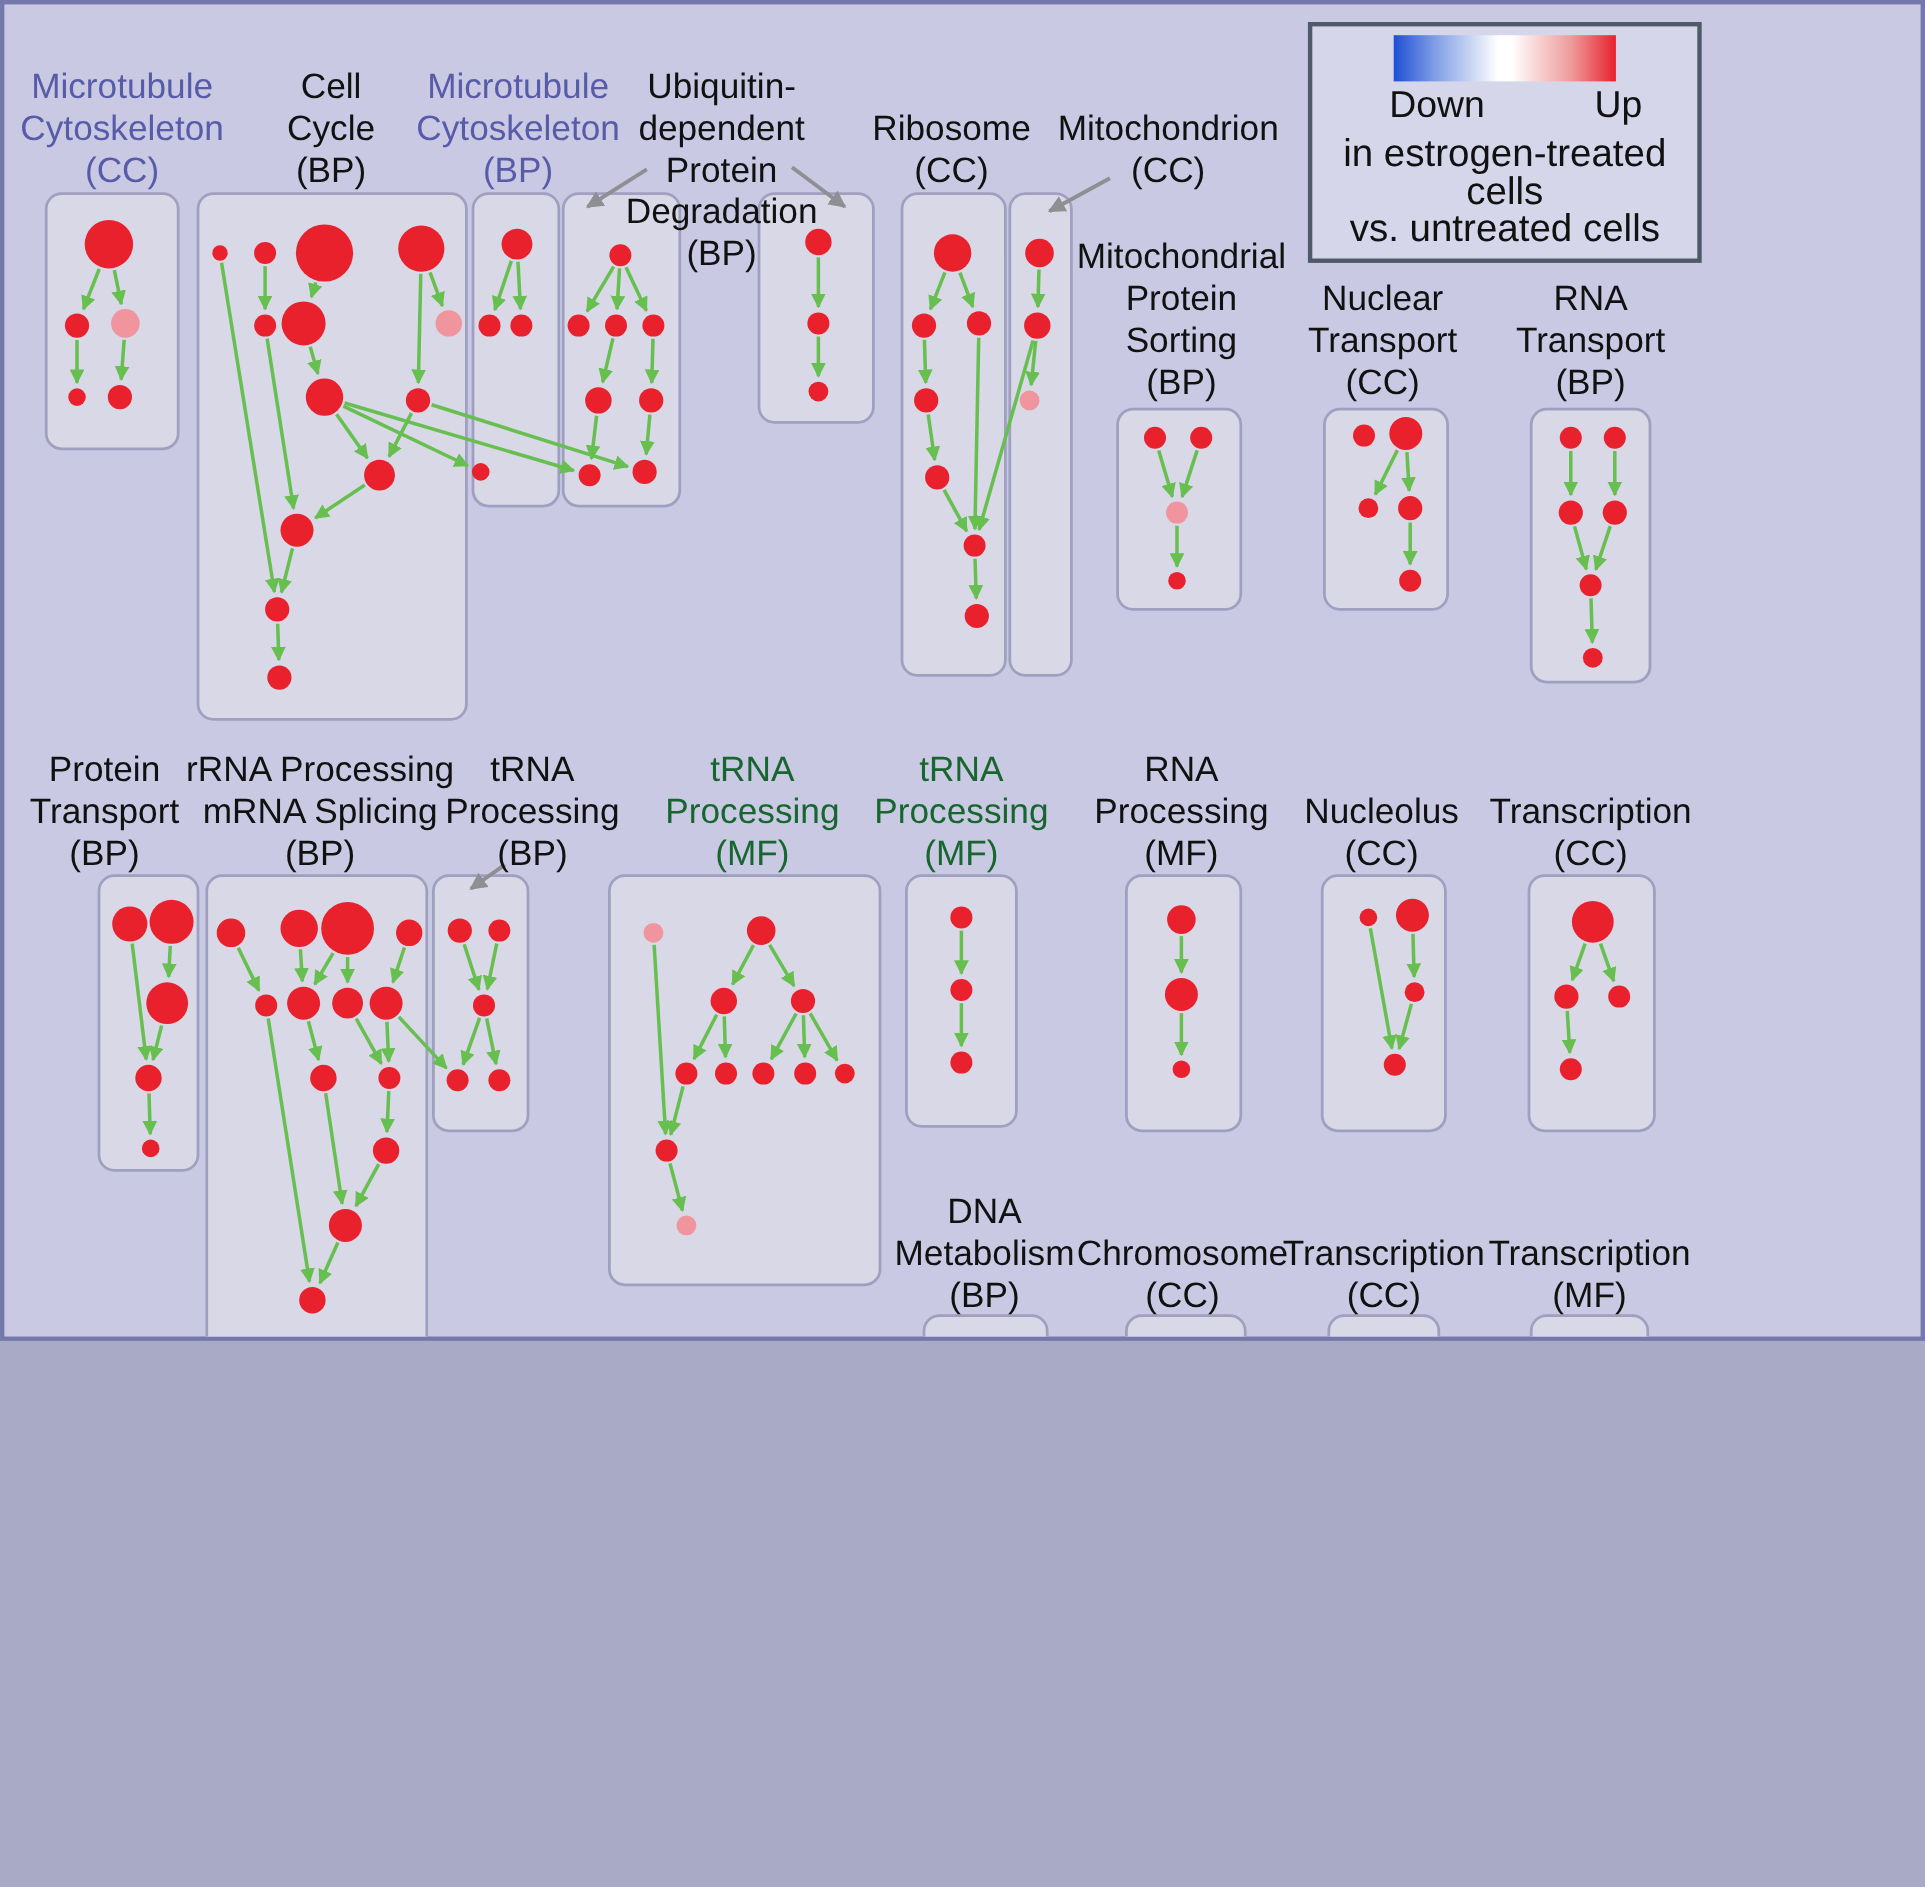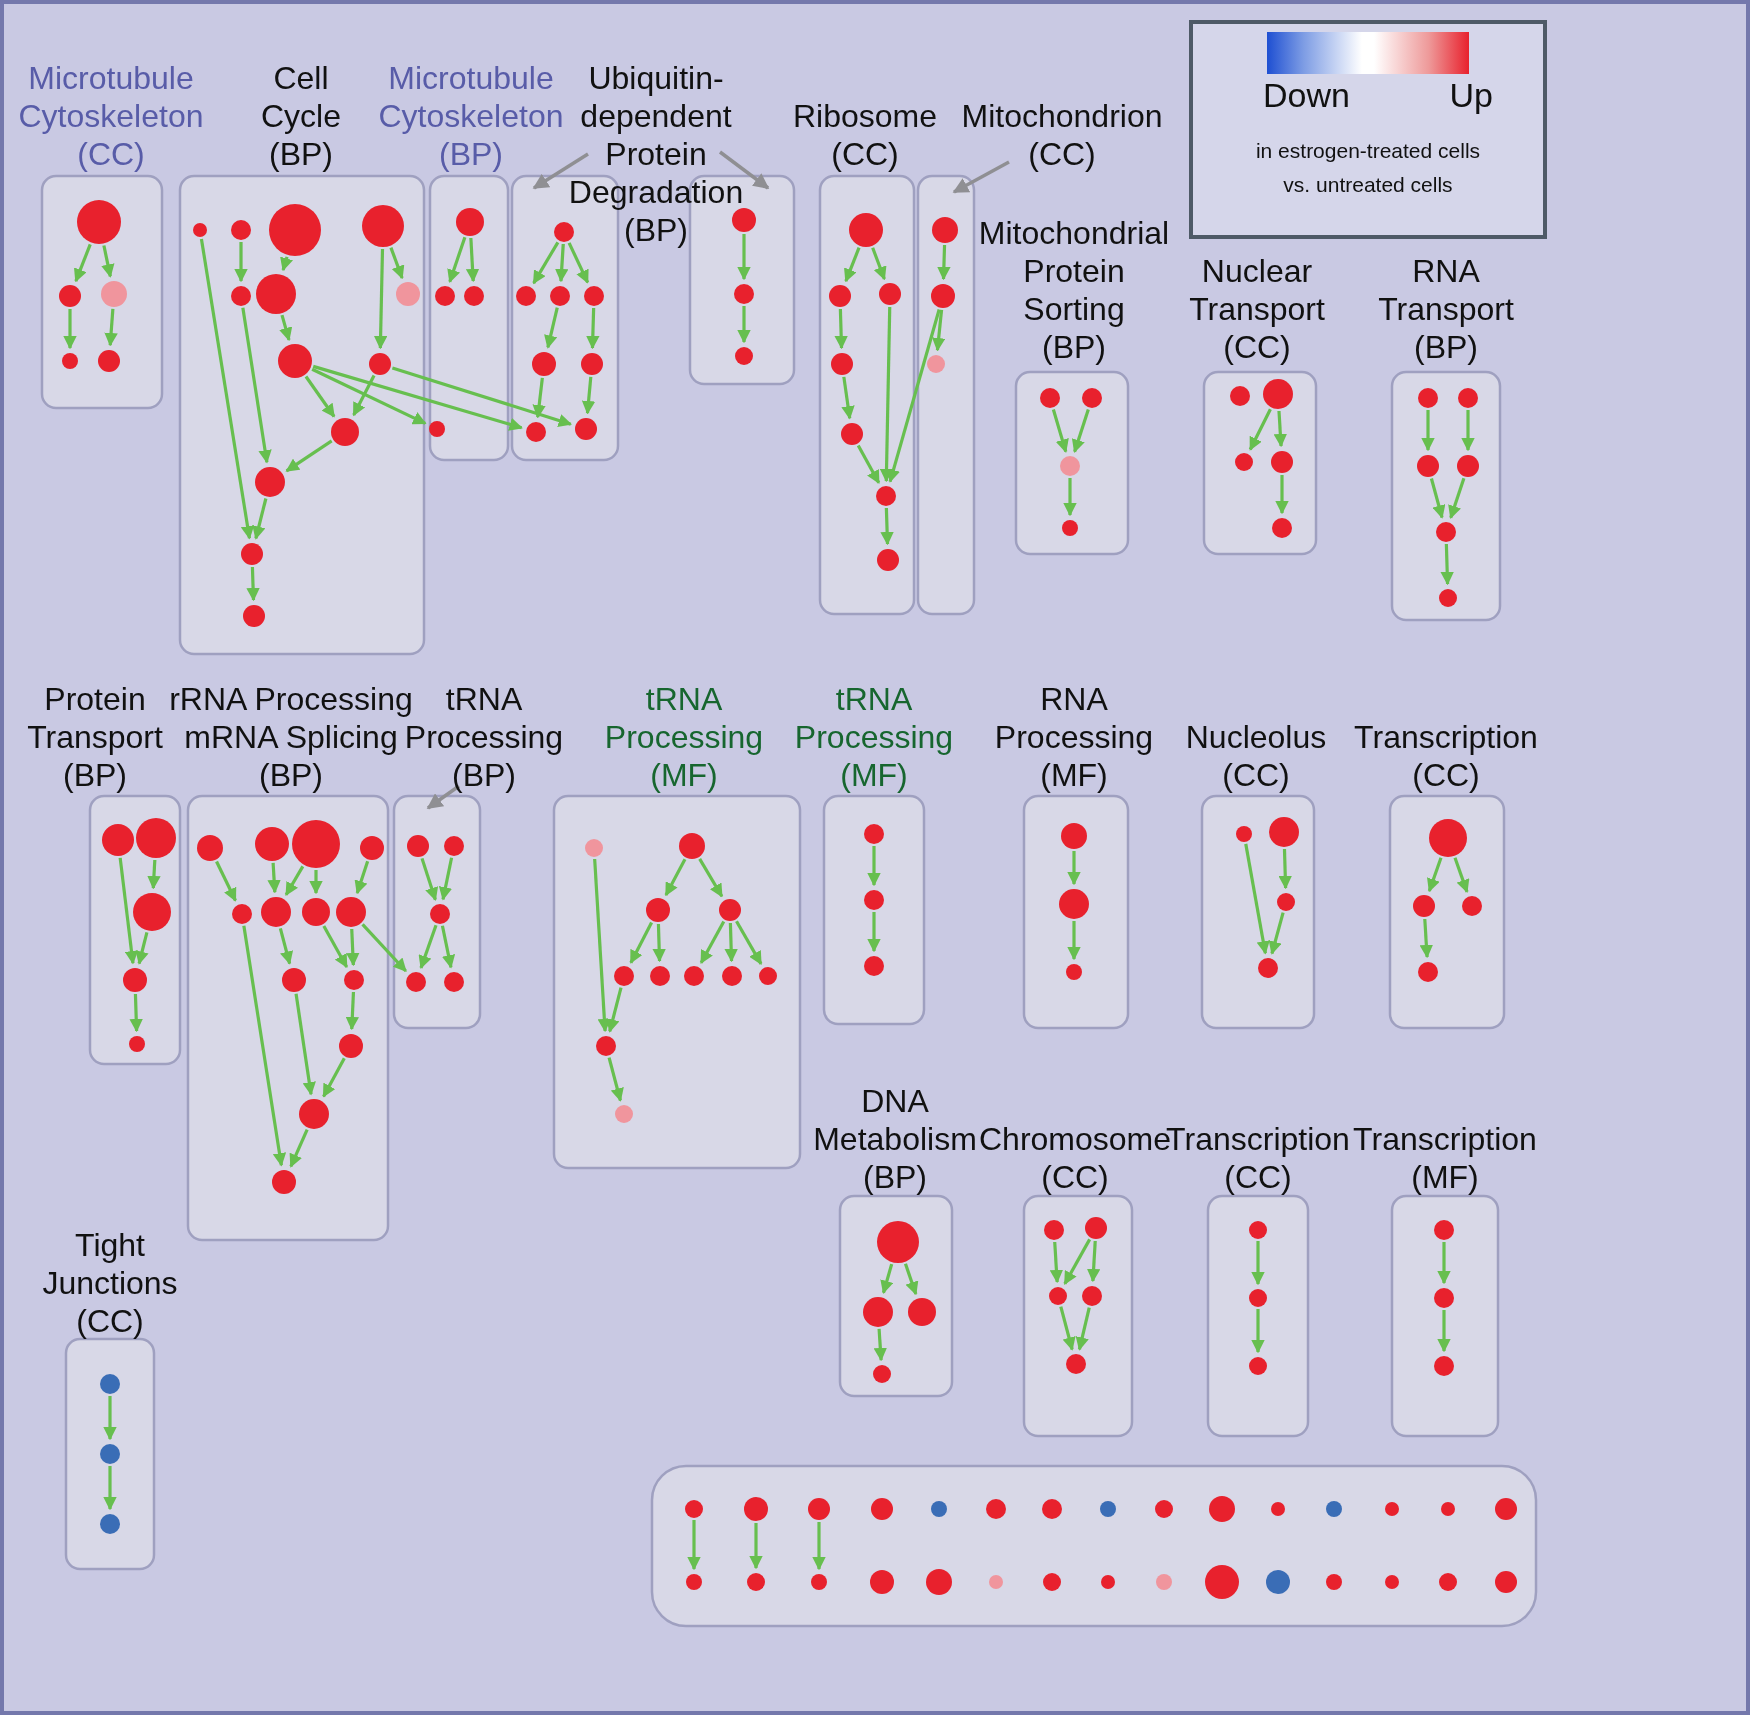--- a/index.html
+++ b/index.html
@@ -1,34 +1,34 @@
 <!DOCTYPE html>
 <html><head>
 <meta charset="utf-8">
 <style>
   * { margin:0; padding:0; box-sizing:border-box; }
   html,body { background:#a9aac6; }
   body { font-family:"Liberation Sans", sans-serif; }
   .canvas {
-    position:relative; width:1750px; height:1715px;
+    position:relative; width:1750px; height:1219px;
     background:#c9c9e3; border:4px solid #7478ac; overflow:hidden;
   }
   svg.figure { position:absolute; left:0; top:0; }
   svg text { font-family:"Liberation Sans", sans-serif; }
   .legend {
     position:absolute; left:1185px; top:16px; width:358px; height:219px;
     border:4px solid #4e5a67; background:#d5d6ea; text-align:center; color:#111;
   }
   .legend-title { font-size:34px; margin-top:12px; }
   .legend-bar {
     width:202px; height:42px; margin:8px auto 2px;
     background:linear-gradient(90deg,#1e4fd2 0%,#7d9ce4 18%,#ffffff 47%,#ffffff 53%,#ee9a9a 80%,#e8212d 100%);
   }
   .legend-updown { display:flex; justify-content:space-between; padding:0 50px; font-size:34px;margin-left:20px; }
-  .legend-sub { font-size:21px; line-height:34px; white-space:pre-line; margin-top:19px; }
+  .legend-sub { font-size:35px; line-height:34px; white-space:pre-line; margin-top:8px; }
   .note {
     position:absolute; left:222px; top:1330px; font-size:31px; line-height:39px;
     color:#111; white-space:pre-line;
   }
 </style>
 </head>
 <body>
 
 <div class="canvas">
 

